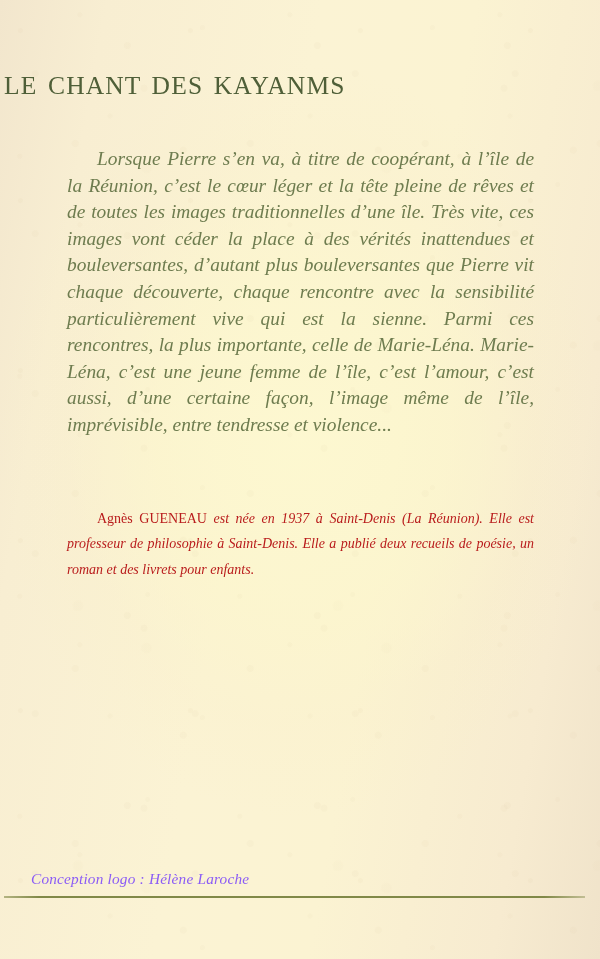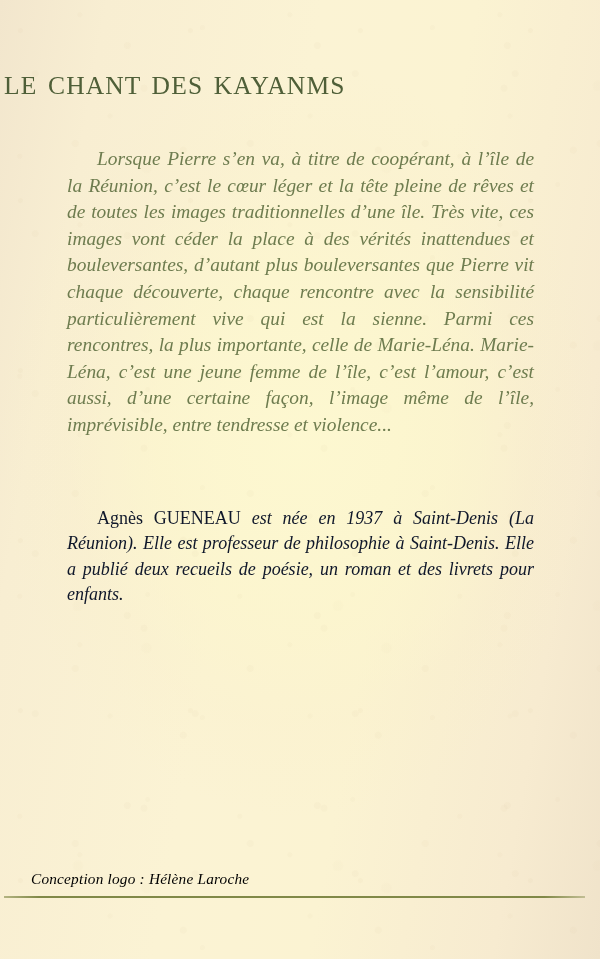--- a/index.html
+++ b/index.html
@@ -110,40 +110,40 @@
   }
 
   .bio {
     margin: 0;
     position: absolute;
     top: 360px;
     left: 0;
     width: 467px;
     text-align: justify;
     text-justify: inter-word;
-    font-size: 18px;
+    font-size: 14px;
     line-height: 25.4px;
-    color: #0f172a;
+    color: #b91c1c;
     font-style: italic;
     text-indent: 30px;
   }
 
   .bio .author-name {
     font-style: normal;
   }
 
   
   .footer-credit {
     position: absolute;
     left: 31px;
     top: 869px;
     font-size: 15.3px;
     line-height: 20px;
     font-style: italic;
-    color: #000000;
+    color: #8b5cf6;
     letter-spacing: 0.2px;
   }
 
   .footer-rule {
     position: absolute;
     left: 4px;
     top: 896px;
     width: 581px;
     height: 2px;
     background: linear-gradient(90deg,

